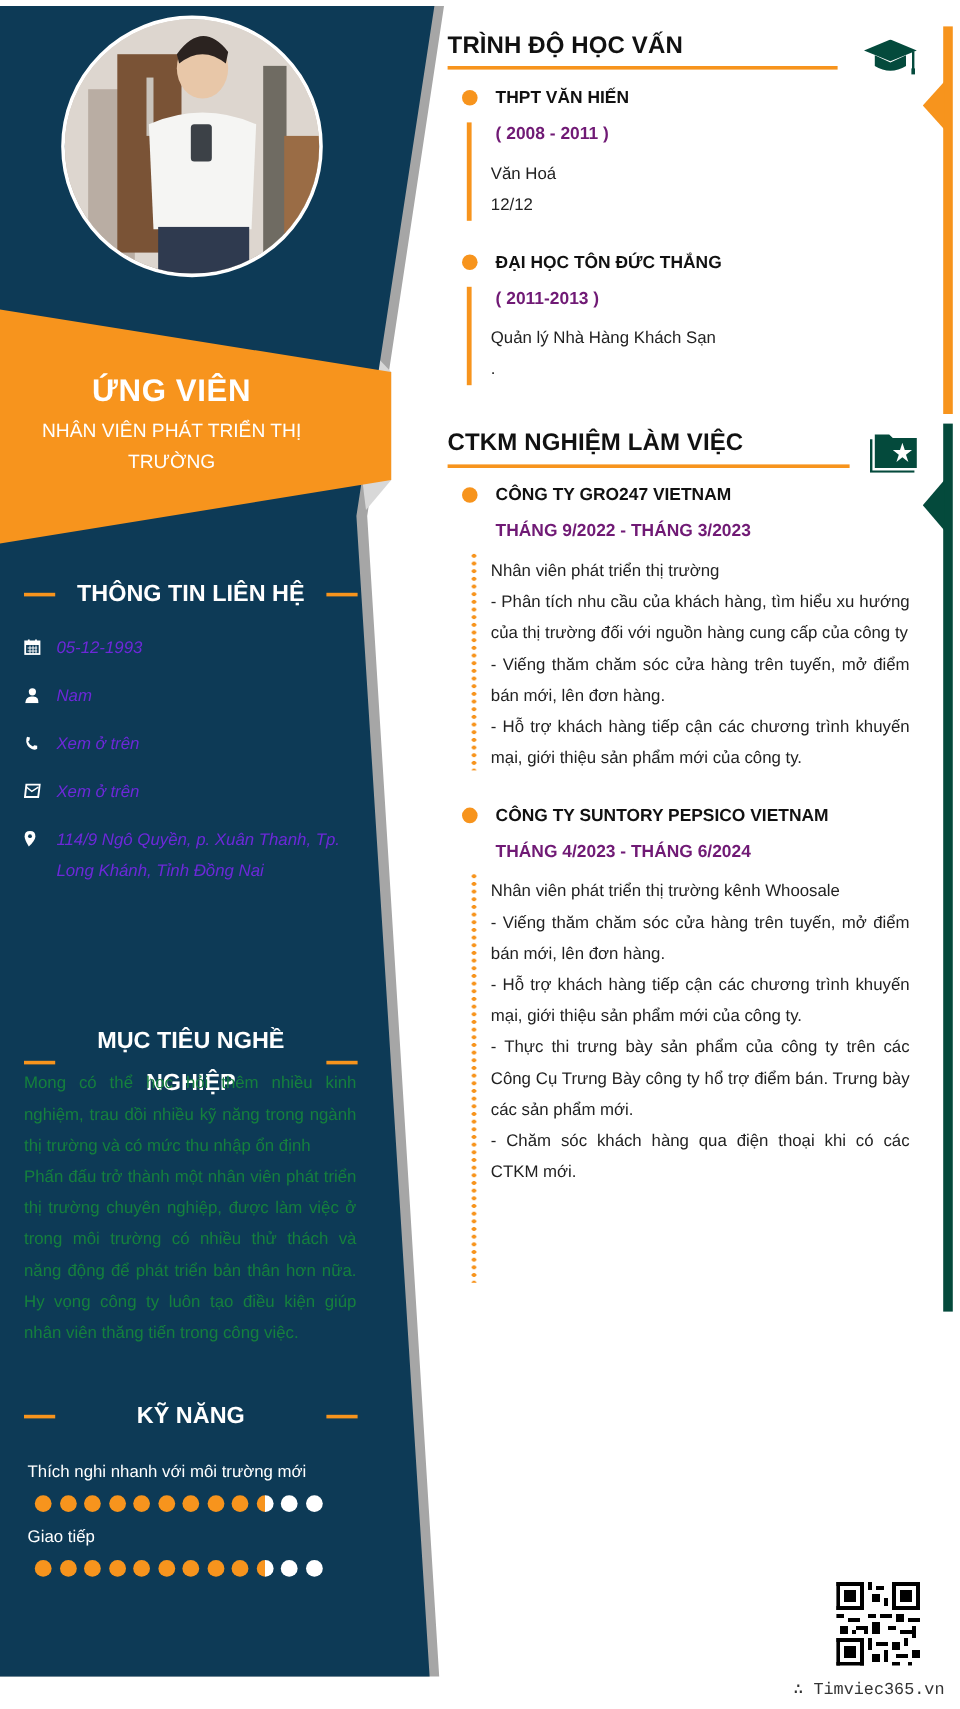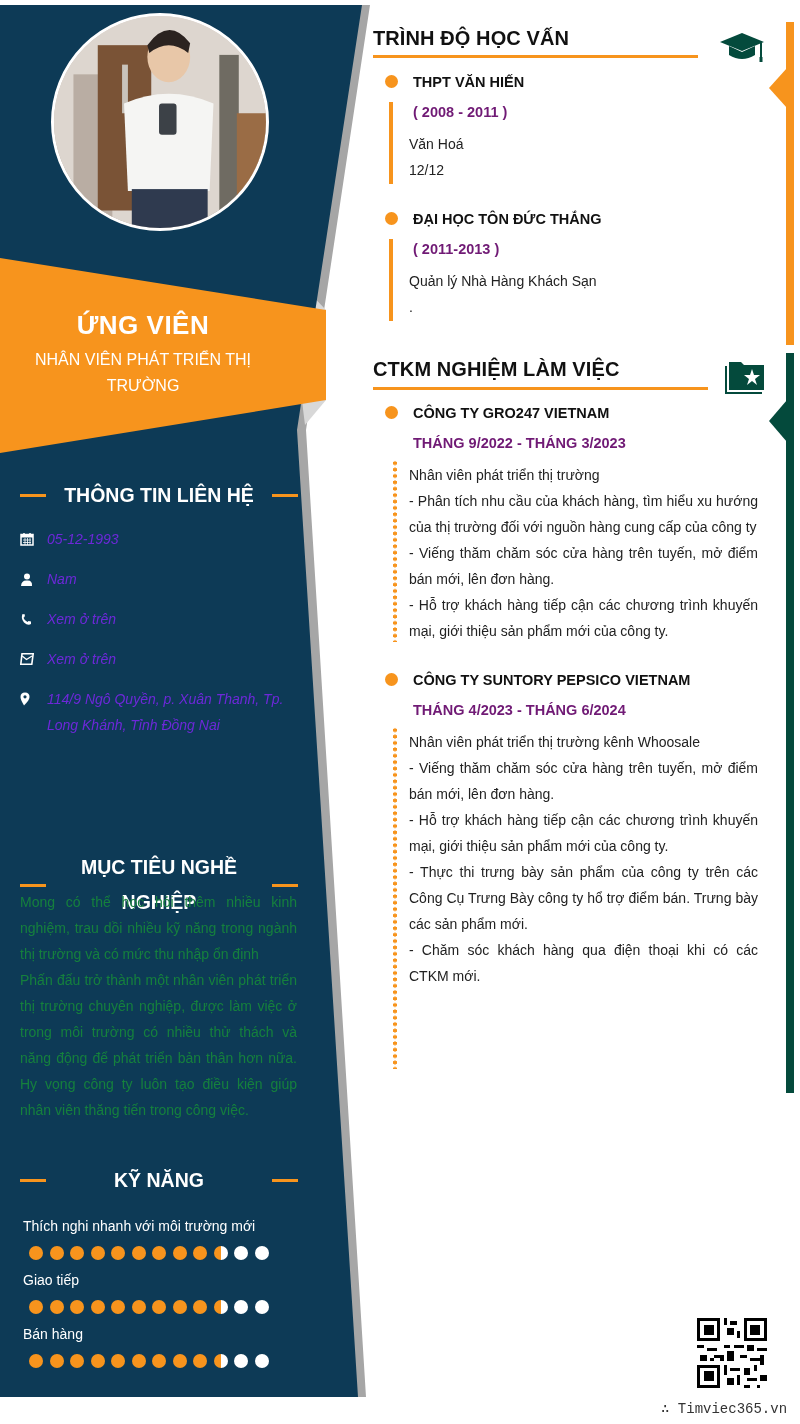--- a/index.html
+++ b/index.html
@@ -191,37 +191,20 @@
         <span class="dot"></span>
         <span class="dot"></span>
         <span class="dot"></span>
         <span class="dot half"></span>
         <span class="dot empty"></span>
         <span class="dot empty"></span>
       </div>
   </div>
   <div class="skill">
     <div class="skill-name">Giao tiếp</div>
-    <div class="skill-dots">
-        <span class="dot"></span>
-        <span class="dot"></span>
-        <span class="dot"></span>
-        <span class="dot"></span>
-        <span class="dot"></span>
-        <span class="dot"></span>
-        <span class="dot"></span>
-        <span class="dot"></span>
-        <span class="dot"></span>
-        <span class="dot half"></span>
-        <span class="dot empty"></span>
-        <span class="dot empty"></span>
-      </div>
-  </div>
-  <div class="skill">
-    <div class="skill-name">Bán hàng</div>
     <div class="skill-dots">
         <span class="dot"></span>
         <span class="dot"></span>
         <span class="dot"></span>
         <span class="dot"></span>
         <span class="dot"></span>
         <span class="dot"></span>
         <span class="dot"></span>
         <span class="dot"></span>
         <span class="dot"></span>

